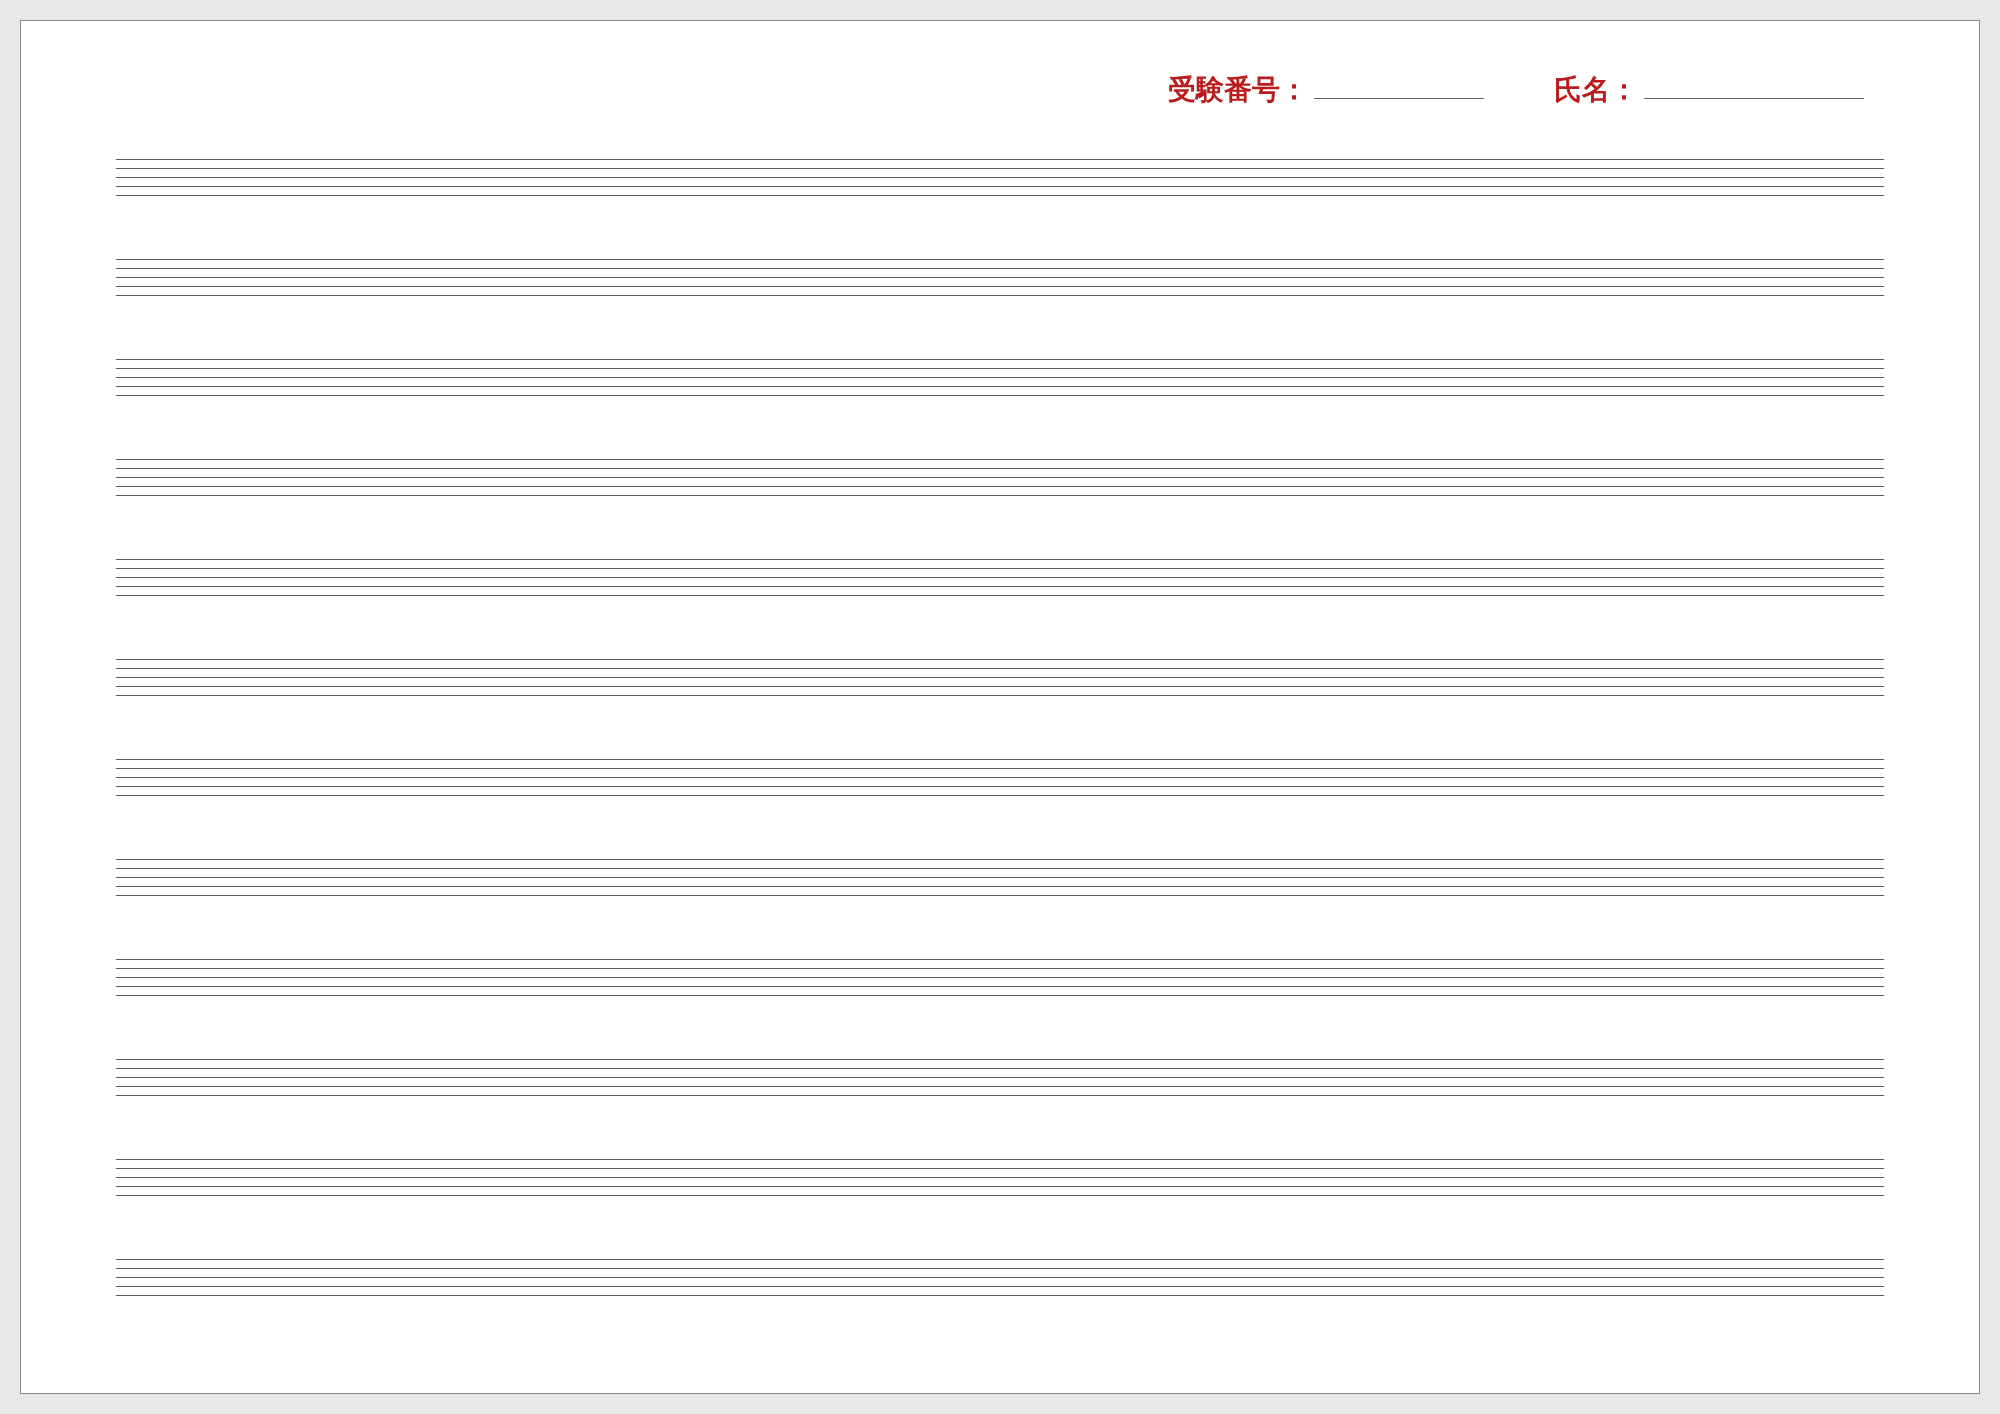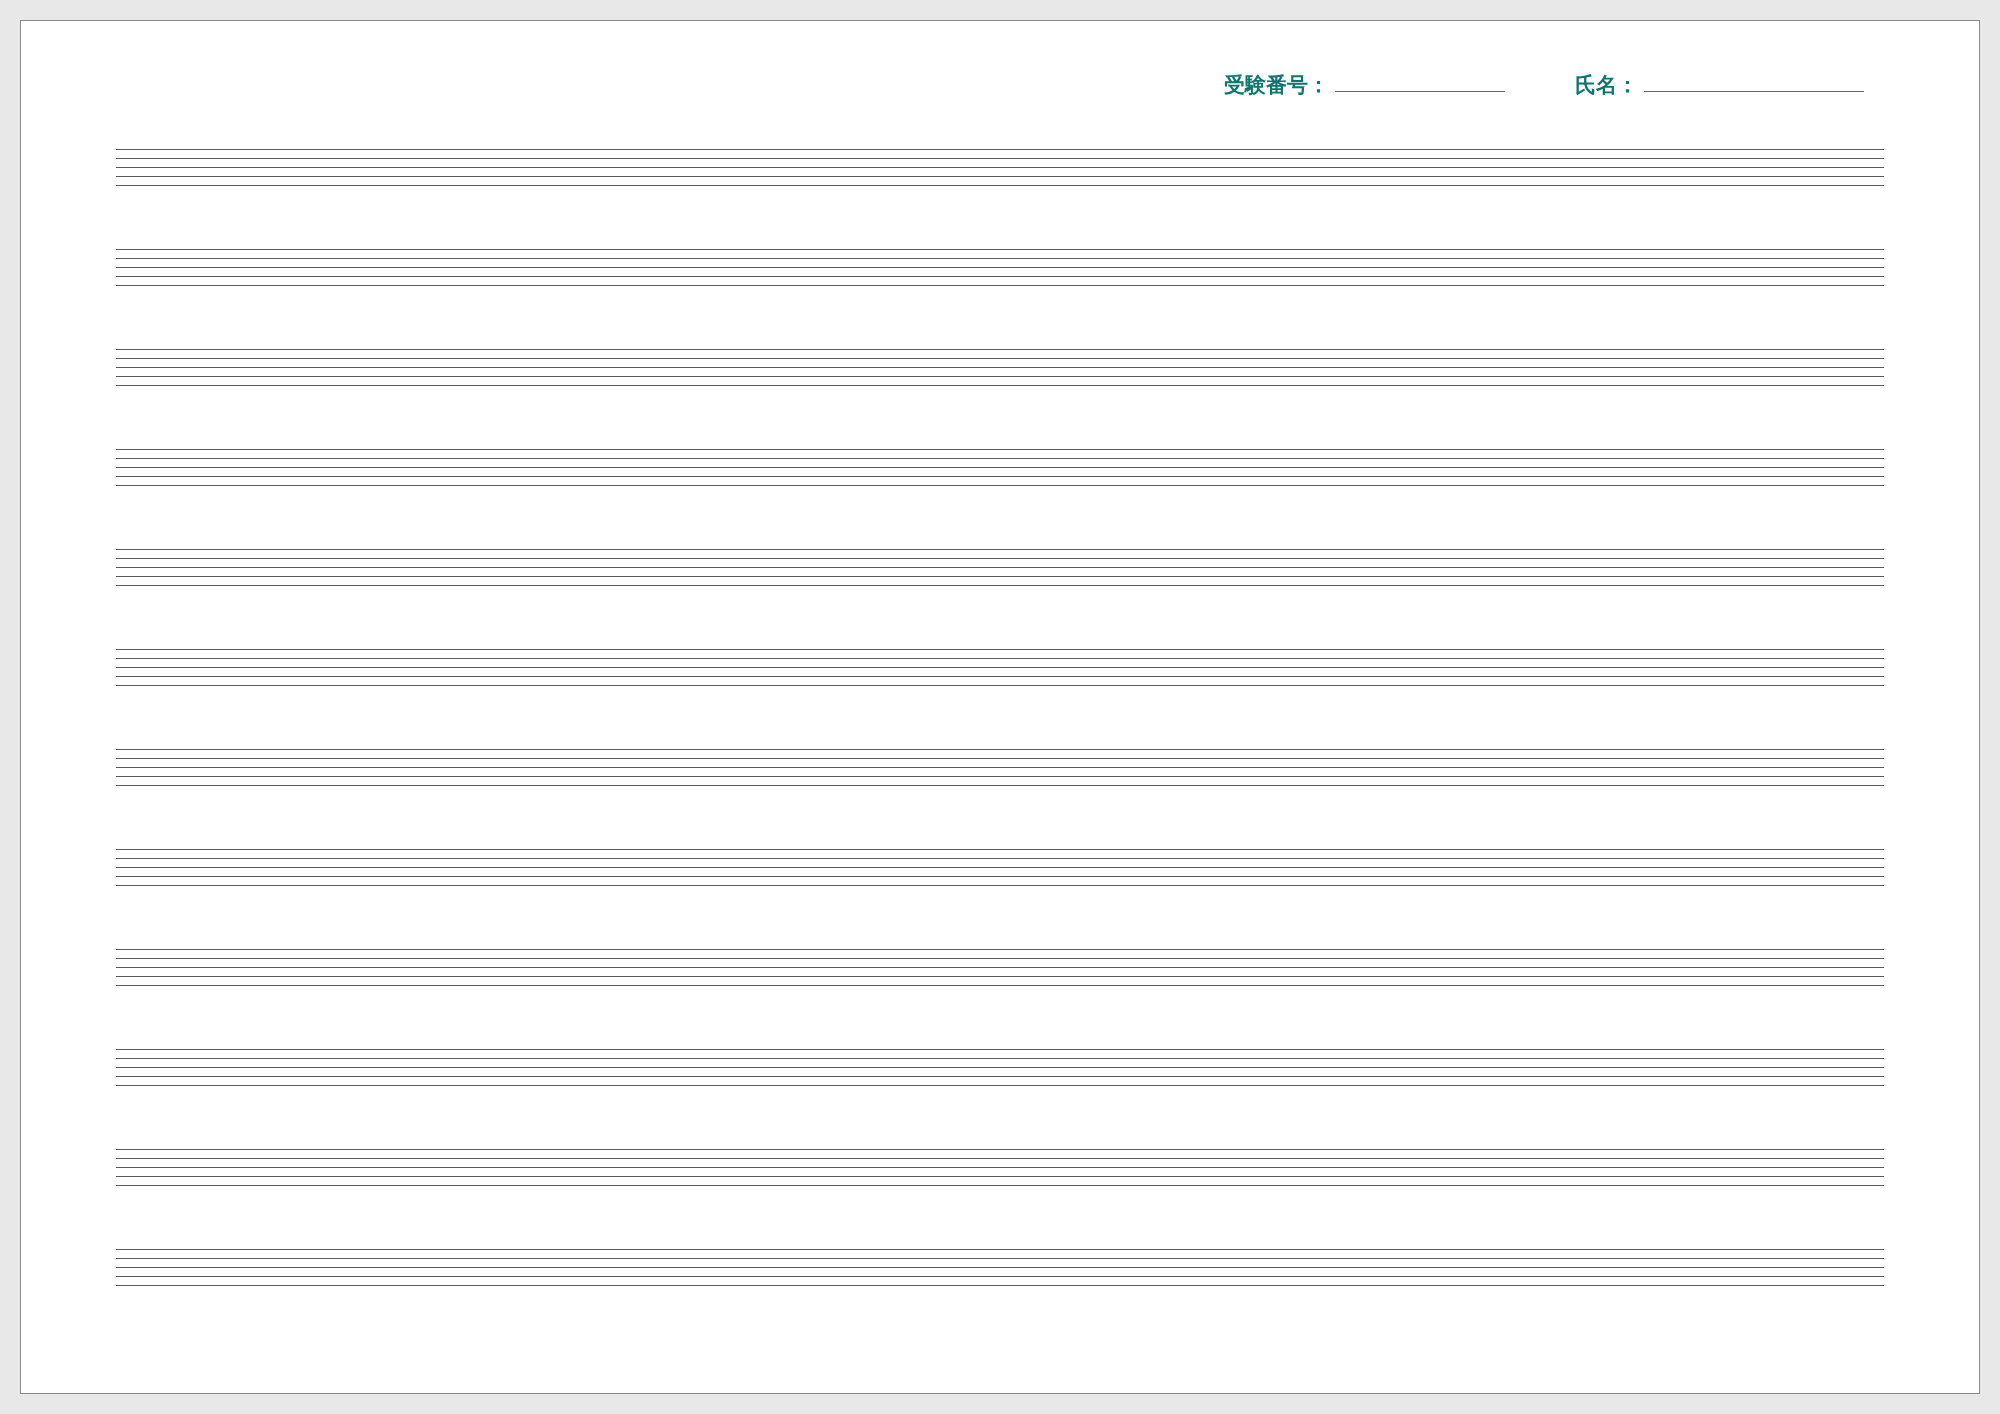--- a/index.html
+++ b/index.html
@@ -23,23 +23,23 @@
       border: 1px solid #888;
       padding: 50px 95px 50px 95px;
       position: relative;
     }
     .header {
       display: flex;
       justify-content: flex-end;
       gap: 70px;
       margin-bottom: 50px;
       padding-right: 20px;
-      font-size: 21px;
+      font-size: 28px;
       font-weight: bold;
-      color: #0f766e;
+      color: #b91c1c;
     }
     .header-field {
       display: flex;
       align-items: baseline;
     }
     .header-field .label {
       white-space: nowrap;
     }
     .header-field .underline {
       display: inline-block;

